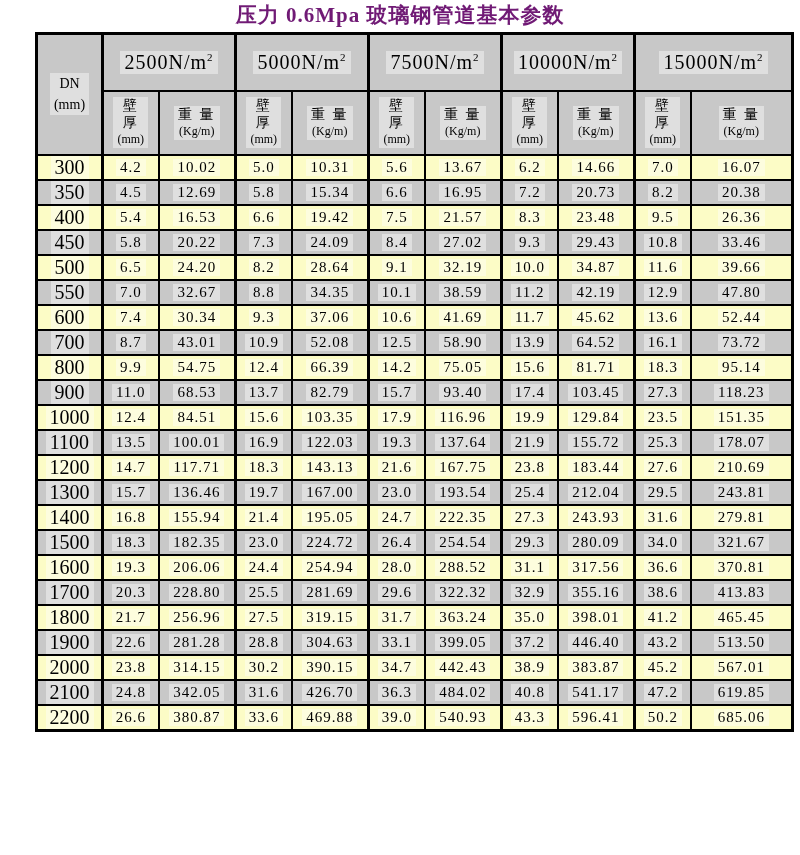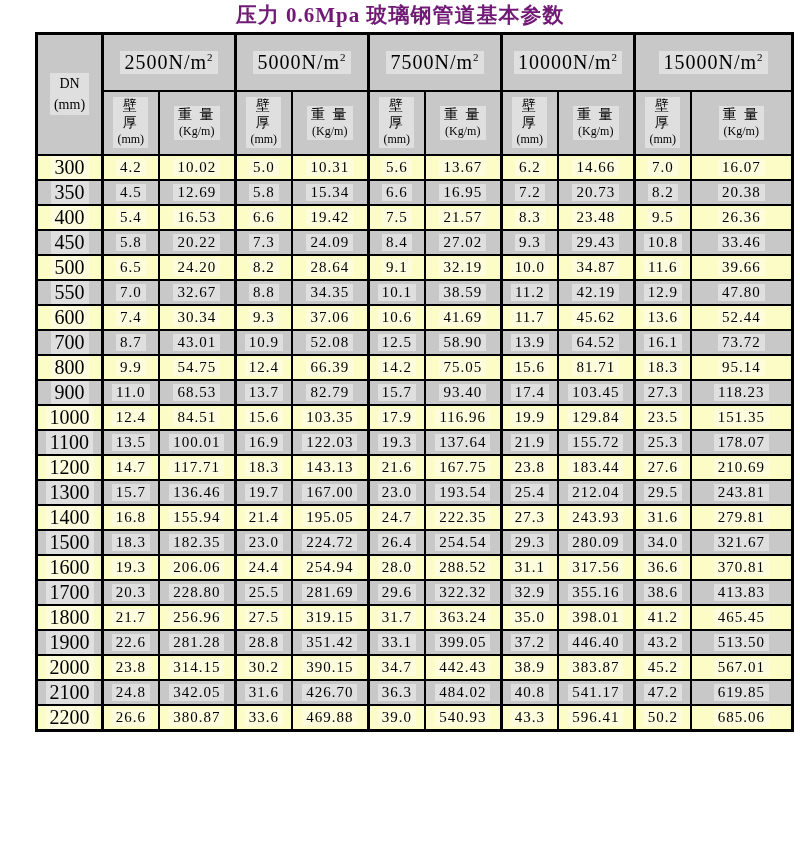--- a/index.html
+++ b/index.html
@@ -384,21 +384,21 @@
           <td class="g-start"><span class="hl">35.0</span></td>
           <td><span class="hl">398.01</span></td>
           <td class="g-start"><span class="hl">41.2</span></td>
           <td><span class="hl">465.45</span></td>
         </tr>
         <tr>
           <td class="dn"><span class="hl">1900</span></td>
           <td class="g-start"><span class="hl">22.6</span></td>
           <td><span class="hl">281.28</span></td>
           <td class="g-start"><span class="hl">28.8</span></td>
-          <td><span class="hl">351.42</span></td>
+          <td><span class="hl">304.63</span></td>
           <td class="g-start"><span class="hl">33.1</span></td>
           <td><span class="hl">399.05</span></td>
           <td class="g-start"><span class="hl">37.2</span></td>
           <td><span class="hl">446.40</span></td>
           <td class="g-start"><span class="hl">43.2</span></td>
           <td><span class="hl">513.50</span></td>
         </tr>
         <tr>
           <td class="dn"><span class="hl">2000</span></td>
           <td class="g-start"><span class="hl">23.8</span></td>

